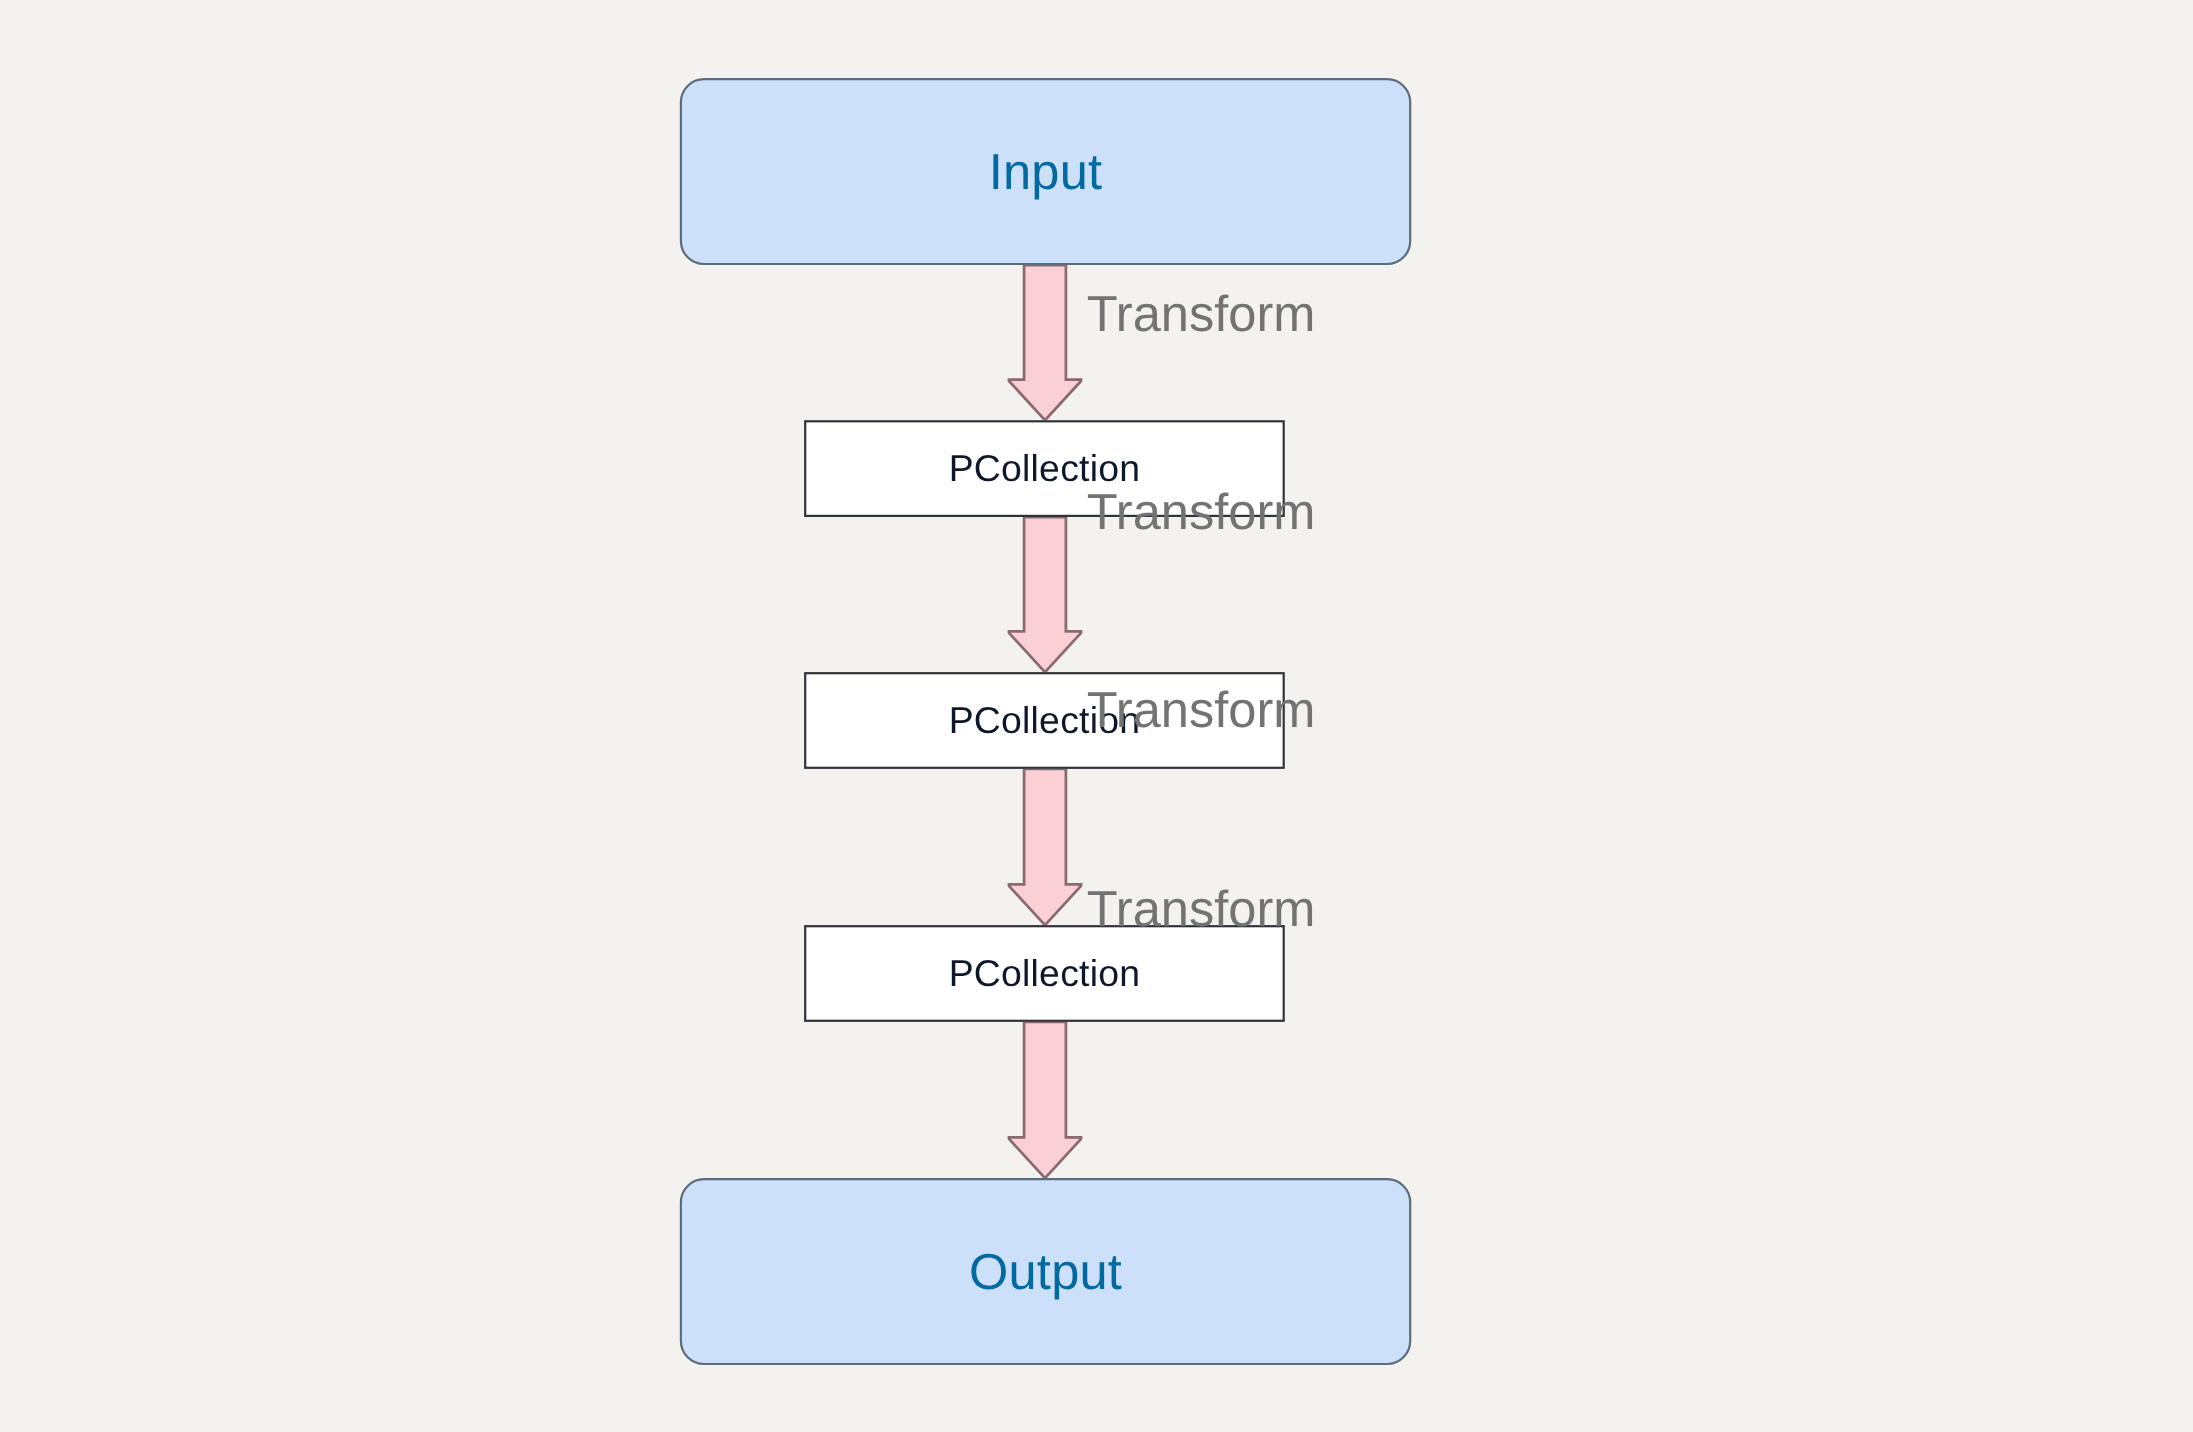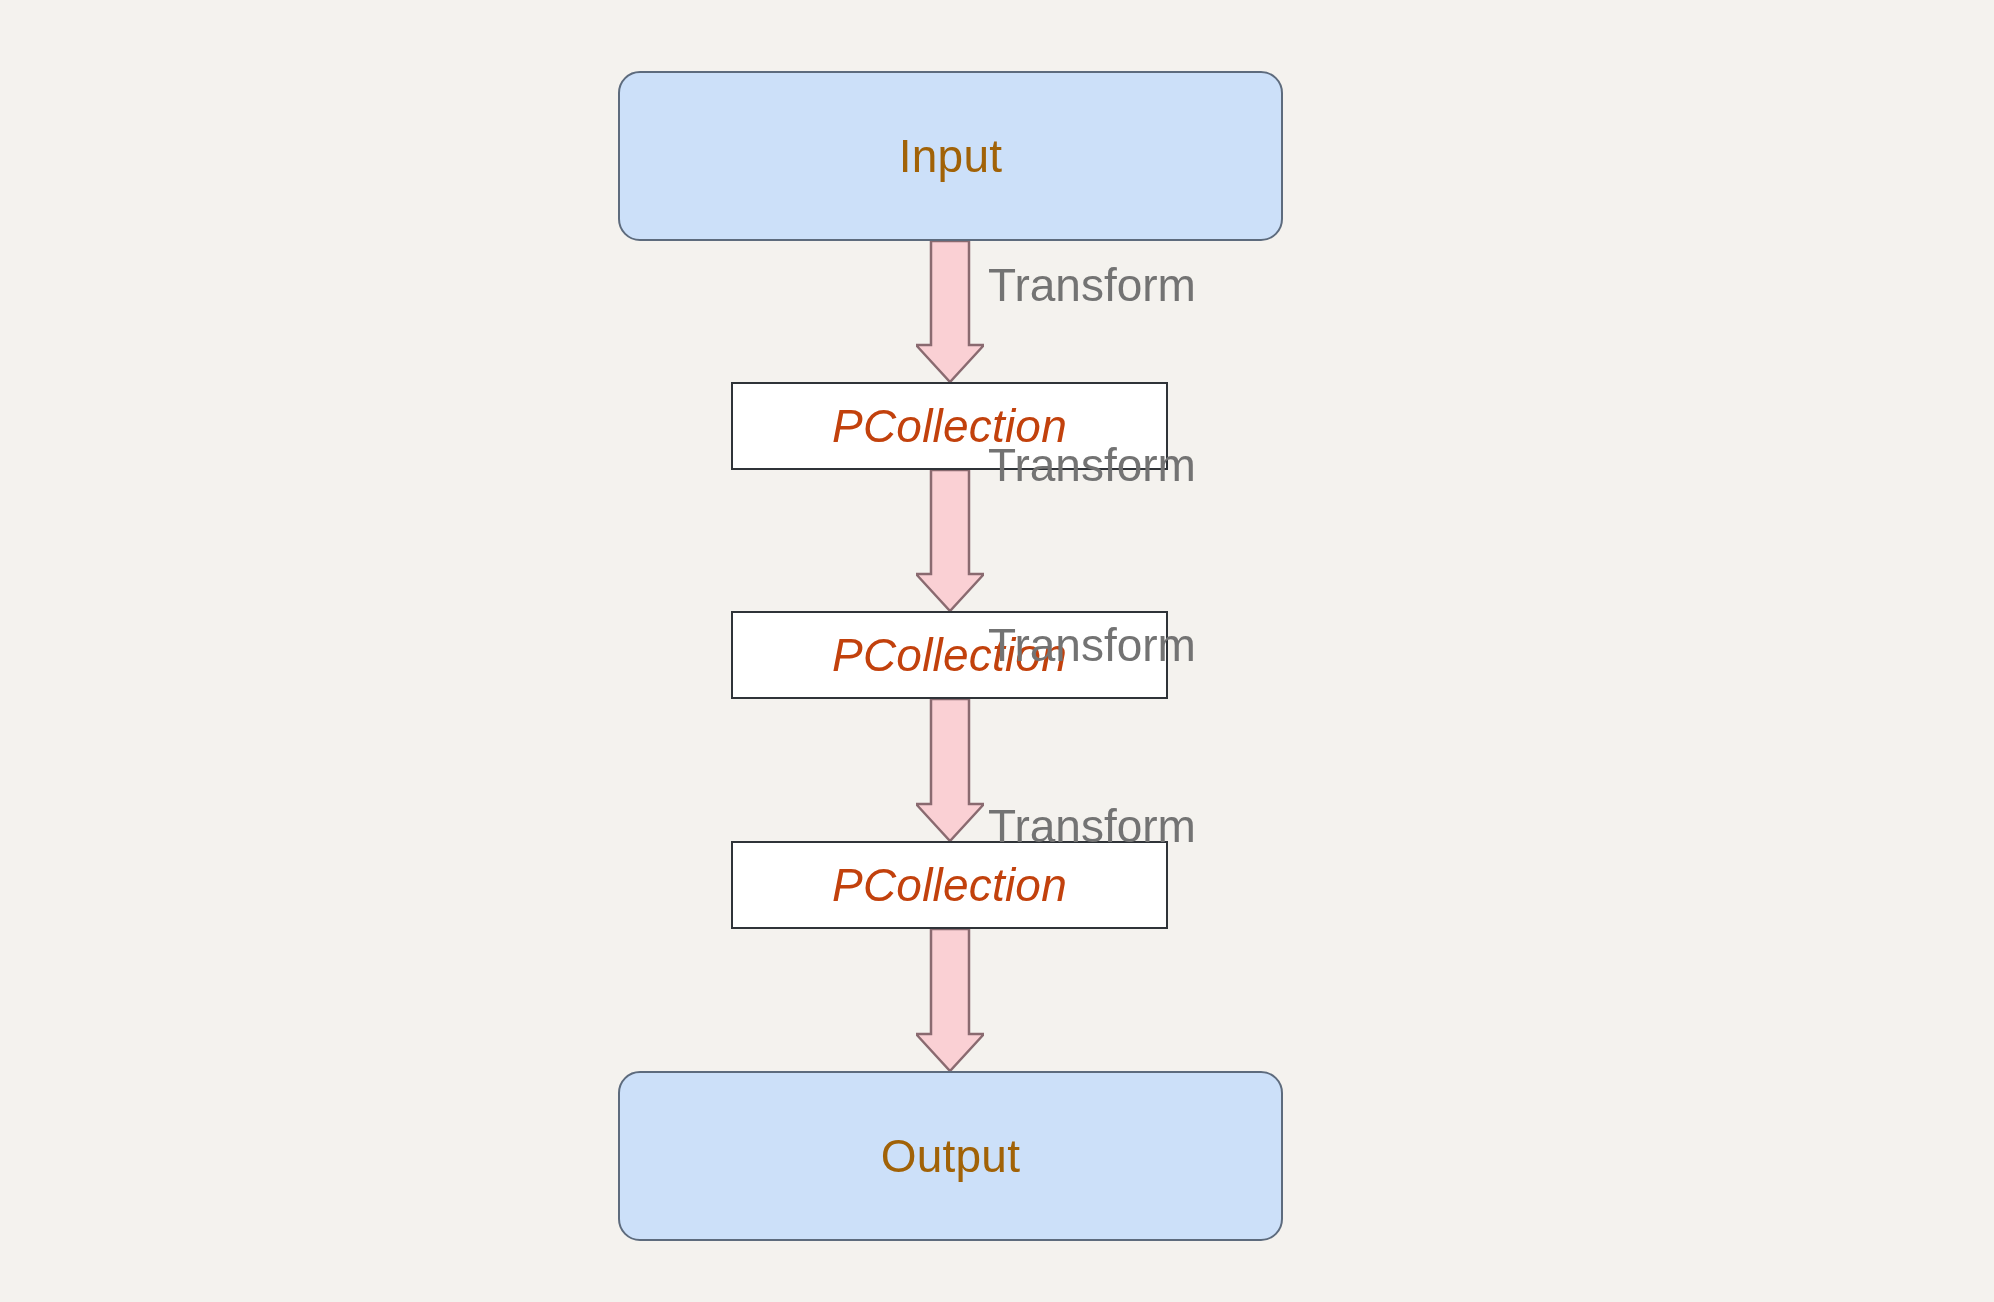--- a/index.html
+++ b/index.html
@@ -28,45 +28,44 @@
     box-sizing: border-box;
     background: #cce0f9;
     border: 2px solid #5d6b7d;
     border-radius: 22px;
     display: flex;
     align-items: center;
     justify-content: center;
   }
   .terminal-node .node-label {
     font-size: 46px;
-    color: #a16207;
+    color: #0369a1;
     line-height: 1;
     letter-spacing: 0.2px;
   }
 
   
   .collection-node {
     position: absolute;
     left: 731px;
     width: 437px;
     height: 88px;
     box-sizing: border-box;
     background: #ffffff;
     border: 2px solid #2f3338;
     border-radius: 0;
     display: flex;
     align-items: center;
     justify-content: center;
   }
   .collection-node .node-label {
-    font-size: 46px;
-    color: #c2410c;
+    font-size: 34px;
+    color: #0f172a;
     line-height: 1;
     letter-spacing: 0.2px;
-    font-style: italic;
   }
 
   
   .edge-arrow {
     position: absolute;
     left: 916px;
     width: 68px;
     overflow: visible;
   }
   .edge-arrow svg {

